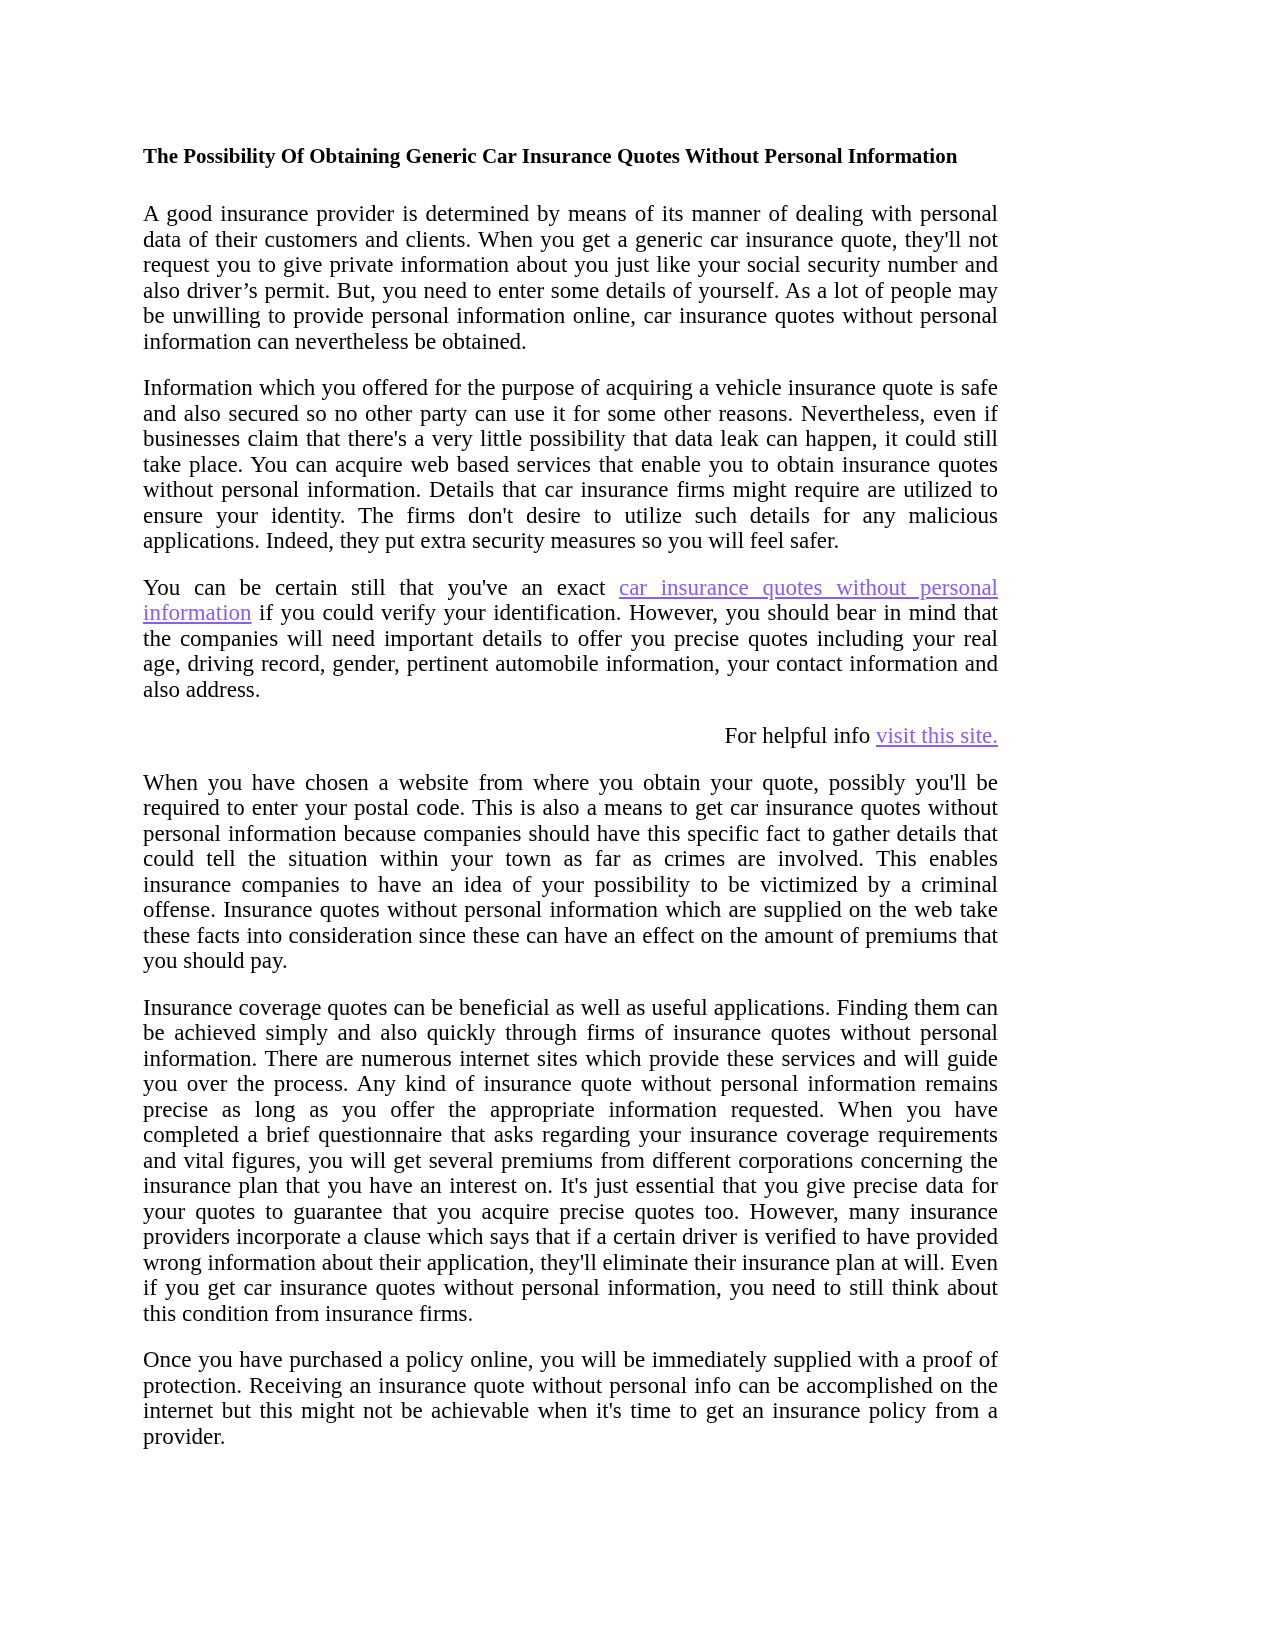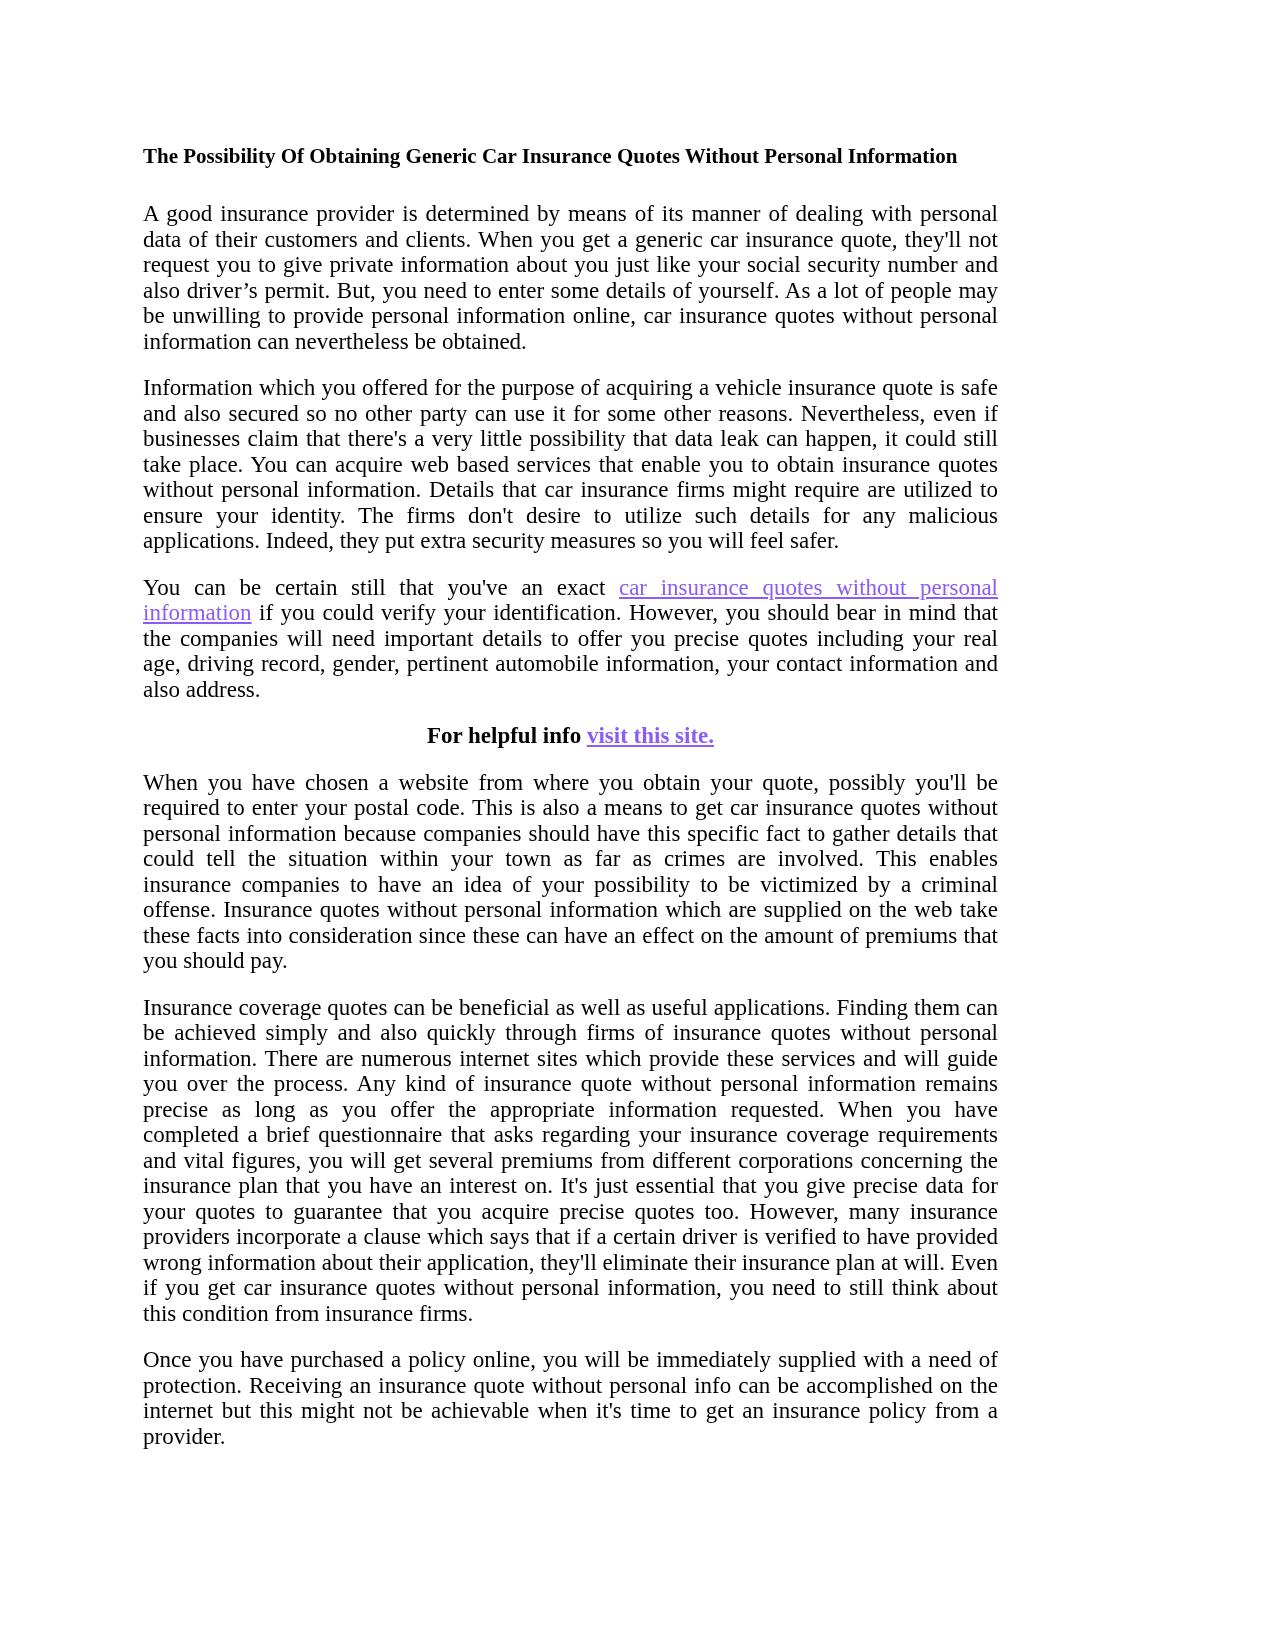--- a/index.html
+++ b/index.html
@@ -27,22 +27,21 @@
     margin: 0 0 32px 0;
     text-align: left;
   }
   .para {
     font-size: 23px;
     line-height: 25.5px;
     text-align: justify;
     margin: 0 0 21px 0;
   }
   .para.single-line {
-    text-align: center;
-    font-weight: bold;
+    text-align: right;
   }
   a.doc-link {
     color: #8b5cf6;
     text-decoration: underline;
     cursor: pointer;
   }
 </style>
 </head>
 <body>
 
@@ -55,15 +54,15 @@
   <p class="para">Information which you offered for the purpose of acquiring a vehicle insurance quote is safe and also secured so no other party can use it for some other reasons. Nevertheless, even if businesses claim that there's a very little possibility that data leak can happen, it could still take place. You can acquire web based services that enable you to obtain insurance quotes without personal information. Details that car insurance firms might require are utilized to ensure your identity. The firms don't desire to utilize such details for any malicious applications. Indeed, they put extra security measures so you will feel safer.</p>
 
   <p class="para"><span>You can be certain still that you've an exact </span><a href="#" class="doc-link">car insurance quotes without personal information</a><span> if you could verify your identification. However, you should bear in mind that the companies will need important details to offer you precise quotes including your real age, driving record, gender, pertinent automobile information, your contact information and also address.</span></p>
 
   <p class="para single-line"><span>For helpful info </span><a href="#" class="doc-link">visit this site.</a></p>
 
   <p class="para">When you have chosen a website from where you obtain your quote, possibly you'll be required to enter your postal code. This is also a means to get car insurance quotes without personal information because companies should have this specific fact to gather details that could tell the situation within your town as far as crimes are involved. This enables insurance companies to have an idea of your possibility to be victimized by a criminal offense. Insurance quotes without personal information which are supplied on the web take these facts into consideration since these can have an effect on the amount of premiums that you should pay.</p>
 
   <p class="para">Insurance coverage quotes can be beneficial as well as useful applications. Finding them can be achieved simply and also quickly through firms of insurance quotes without personal information. There are numerous internet sites which provide these services and will guide you over the process. Any kind of insurance quote without personal information remains precise as long as you offer the appropriate information requested. When you have completed a brief questionnaire that asks regarding your insurance coverage requirements and vital figures, you will get several premiums from different corporations concerning the insurance plan that you have an interest on. It's just essential that you give precise data for your quotes to guarantee that you acquire precise quotes too. However, many insurance providers incorporate a clause which says that if a certain driver is verified to have provided wrong information about their application, they'll eliminate their insurance plan at will. Even if you get car insurance quotes without personal information, you need to still think about this condition from insurance firms.</p>
 
-  <p class="para">Once you have purchased a policy online, you will be immediately supplied with a need of protection. Receiving an insurance quote without personal info can be accomplished on the internet but this might not be achievable when it's time to get an insurance policy from a provider.</p>
+  <p class="para">Once you have purchased a policy online, you will be immediately supplied with a proof of protection. Receiving an insurance quote without personal info can be accomplished on the internet but this might not be achievable when it's time to get an insurance policy from a provider.</p>
 
 </div>
 
 </body></html>

